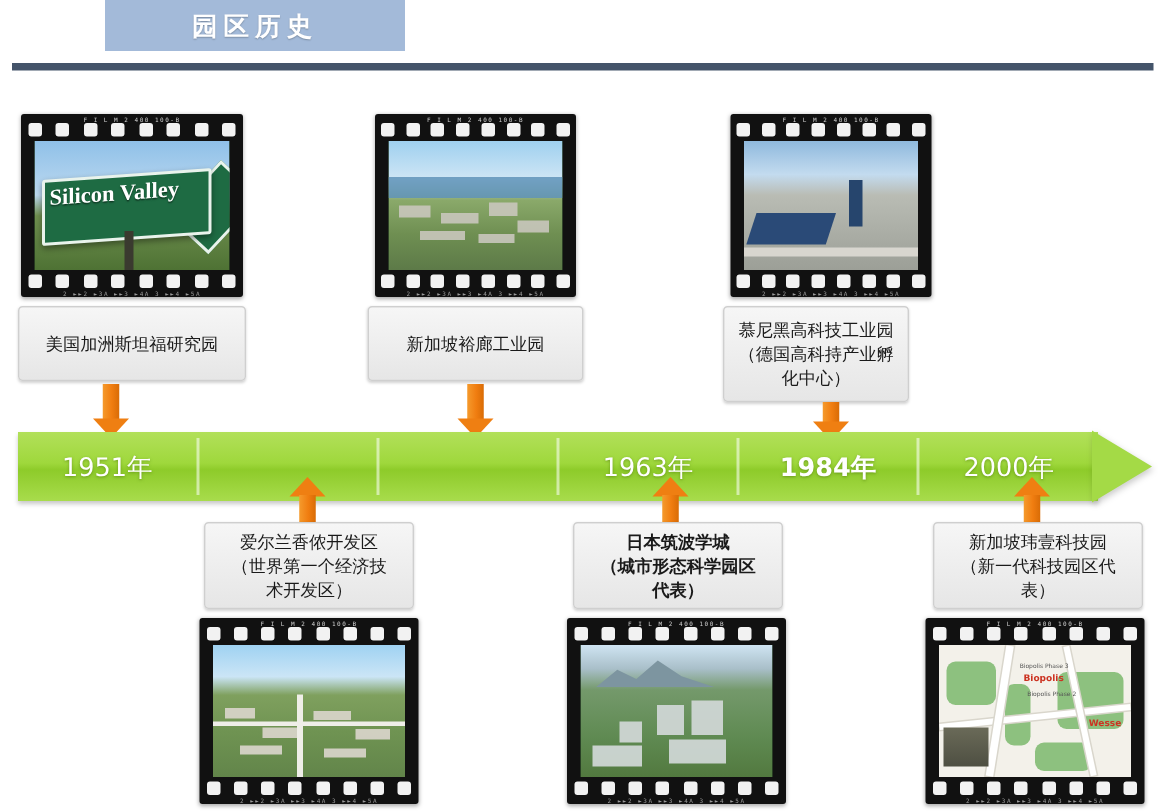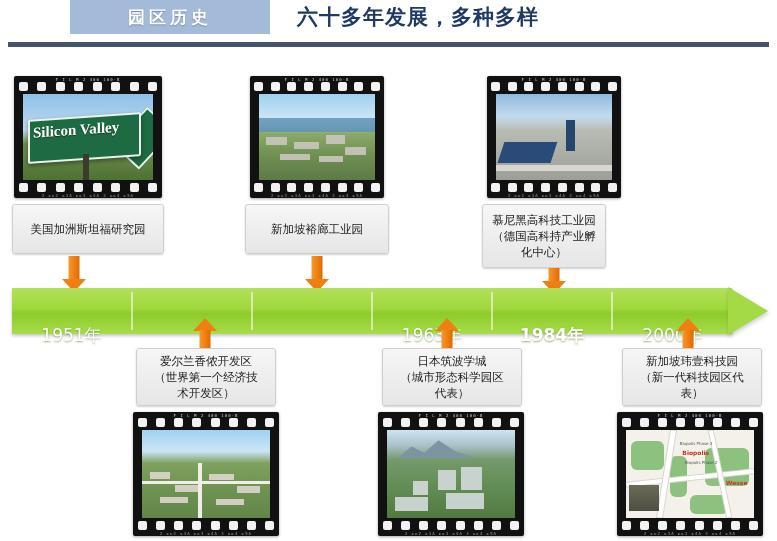--- a/index.html
+++ b/index.html
@@ -151,35 +151,33 @@
     position:absolute;left:716px;top:-1px;width:0;height:0;
     border-top:24px solid transparent;border-bottom:24px solid transparent;
     border-left:40px solid #a4da46;
     filter:drop-shadow(1px 2px 2px rgba(0,0,0,.2));
   }
   .tl-cell{
     position:absolute;top:0;height:46px;
     display:flex;align-items:center;justify-content:center;
     color:#ffffff;font-size:17px;
     text-shadow:0 1px 2px rgba(70,110,10,.55);
-    margin-top:24px;
   }
   .tl-sep{
     position:absolute;top:4px;width:2px;height:38px;
     background:rgba(255,255,255,.55);
   }
 </style>
 </head>
 <body>
 
 <div id="header">
   <div id="header-band">
     <div id="header-band-label">园区历史</div>
   </div>
-  <div id="header-title">六十多年发展，多种多样</div>
   <div id="header-rule"></div>
 </div>
 
 <div class="film" style="left:14px;top:76px;width:148px;height:122px;">
   <div class="film-edge-text top">F I L M        2       400       100-B</div>
   <div class="film-holes top">
     <span></span>
       <span></span>
       <span></span>
       <span></span>
@@ -334,21 +332,21 @@
   <div class="head"></div>
   <div class="stem" style="top:12px;height:18px;"></div>
 </div>
 
 <div class="caption" style="left:136px;top:348px;width:140px;height:58px;">
   <div>爱尔兰香侬开发区</div>
   <div>（世界第一个经济技</div>
   <div>术开发区）</div>
 </div>
 
-<div class="caption" style="left:382px;top:348px;width:140px;height:58px;">
+<div class="caption" style="left:382px;top:348px;width:140px;height:58px;font-weight:bold;">
   <div>日本筑波学城</div>
   <div>（城市形态科学园区</div>
   <div>代表）</div>
 </div>
 
 <div class="caption" style="left:622px;top:348px;width:140px;height:58px;">
   <div>新加坡玮壹科技园</div>
   <div>（新一代科技园区代</div>
   <div>表）</div>
 </div>

